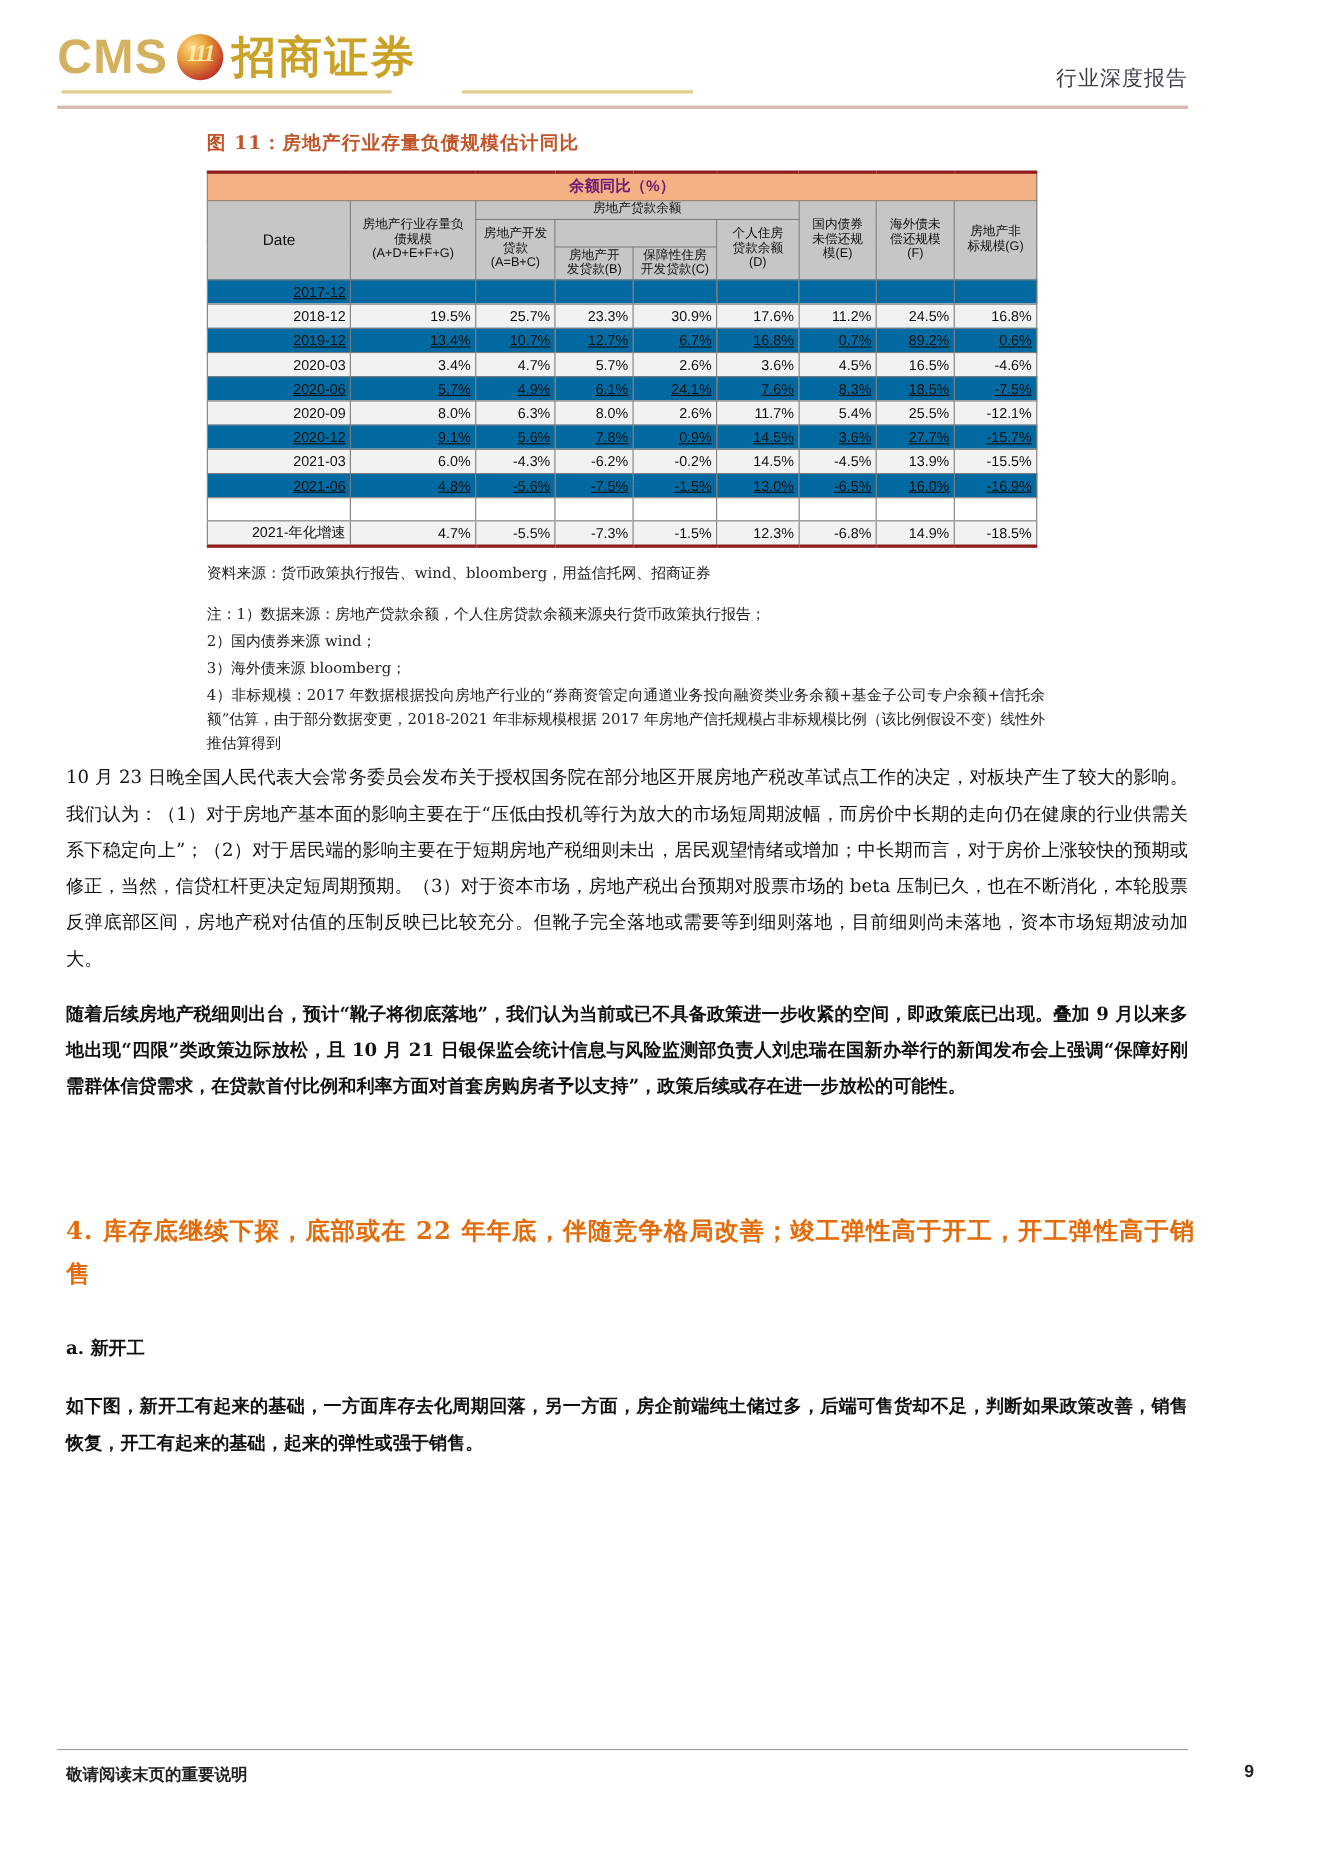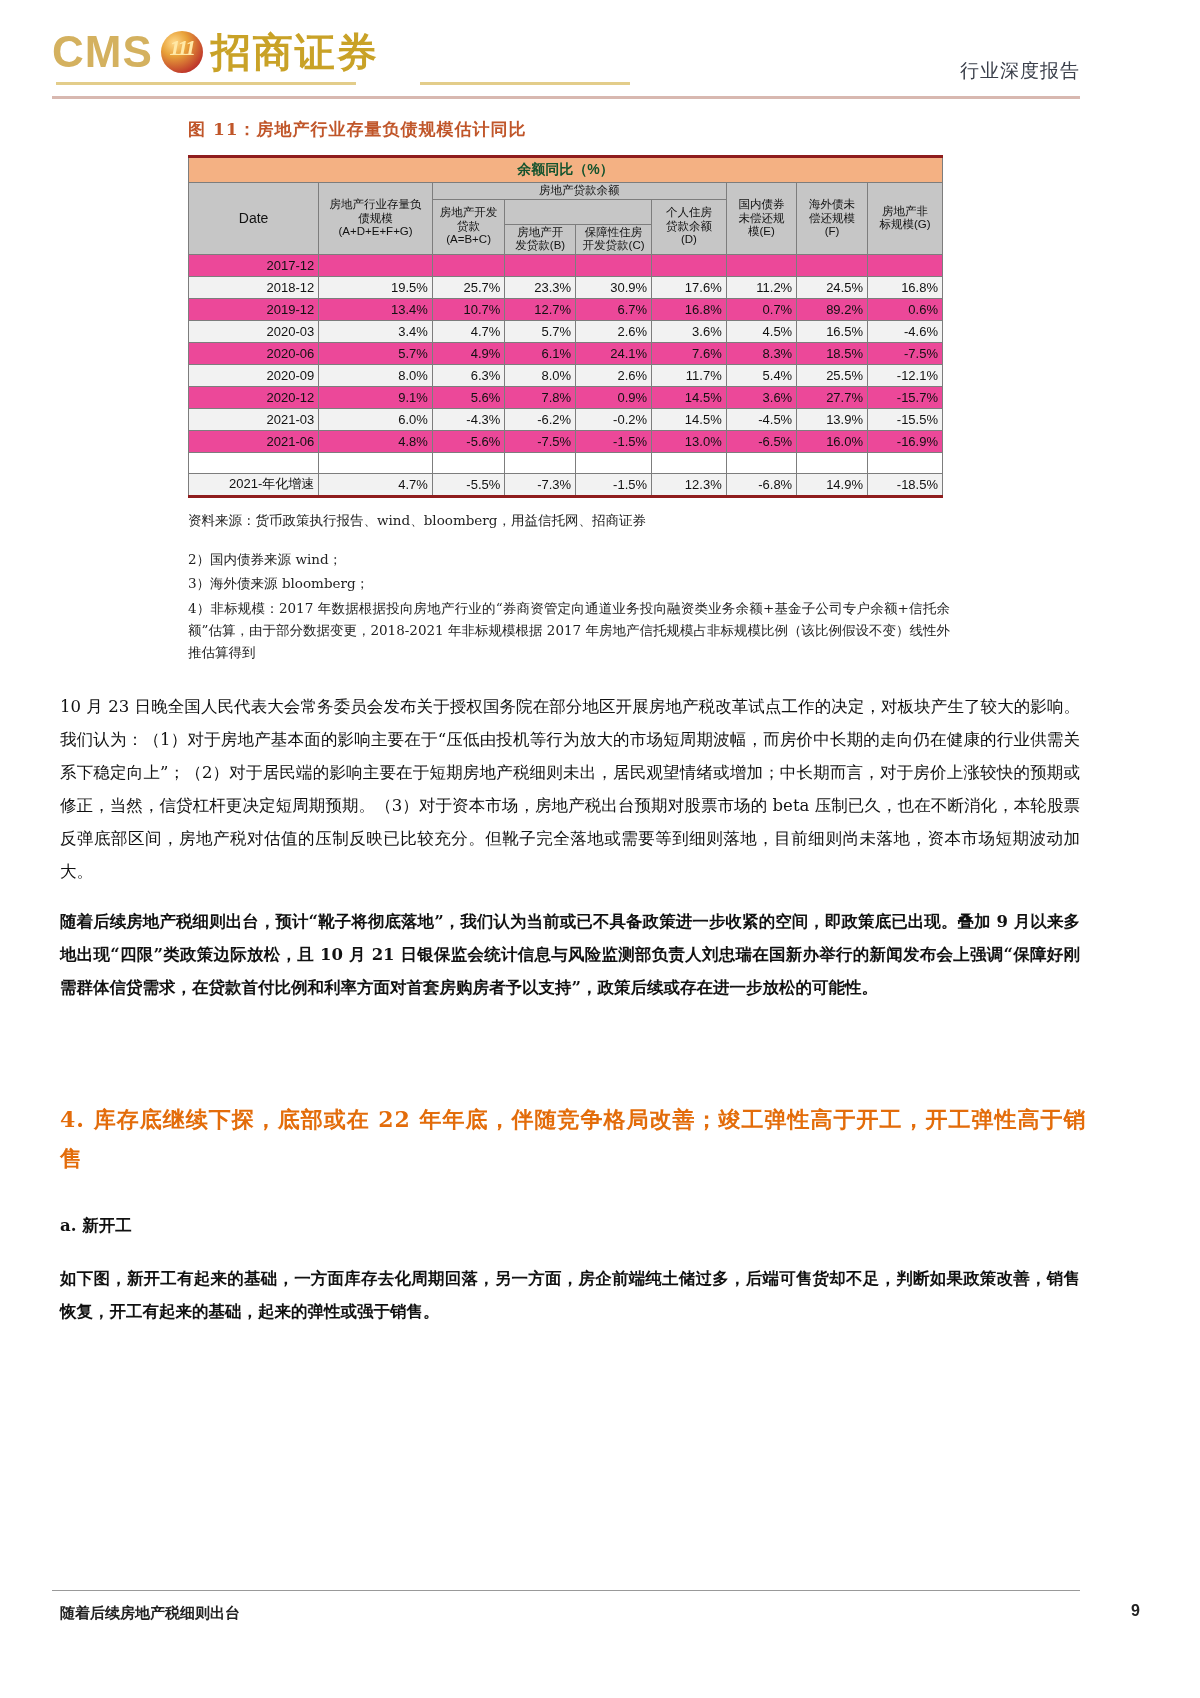--- a/index.html
+++ b/index.html
@@ -35,28 +35,28 @@
   
   .fig-title { position:absolute; left:188px; top:118px;
                font-family:"DejaVu Serif",serif; font-weight:bold; font-size:17px;
                color:#c0562a; letter-spacing:1px; }
 
   .tbl-wrap { position:absolute; left:188px; top:155px; width:755px; }
   table.fin { border-collapse:collapse; width:755px;
               font-family:"Liberation Sans","DejaVu Sans",sans-serif; }
   table.fin td, table.fin th { border:1px solid #7d7d7d; padding:1px 4px; }
   .topband { background:#f4b183; font-weight:bold; font-size:14px; text-align:center;
-             color:#14532d; height:22px; border-top:3px solid #8f1d1d !important; }
+             color:#701a75; height:22px; border-top:3px solid #8f1d1d !important; }
   .hdr { background:#c6c6c6; text-align:center; font-size:11.5px; color:#111; line-height:1.18;
          font-weight:normal; vertical-align:middle; }
   .hdr-date { font-size:14px; }
   td.num, td.date { font-size:13px; text-align:right; height:19px; color:#111; white-space:nowrap; }
   td.date { text-align:right; padding-right:6px; }
   tr.alt td { background:#f2f2f2;margin-top:28px; }
-  tr.plain td { background:#ec4899; }
+  tr.plain td { background:#0369a1;text-decoration:underline; }
   tr.blank td { background:#ffffff; height:12px; border-left:1px solid #7d7d7d; border-right:1px solid #7d7d7d;
                 border-top:none; border-bottom:none; }
   tr.total td { background:#f2f2f2; border-bottom:3px solid #8f1d1d; }
   td.sep { border-left:2px solid #222; }
 
   
   .src { position:absolute; left:188px; top:512px; width:760px;
          font-family:"DejaVu Serif",serif; font-size:13.5px; color:#222; }
   .notes { position:absolute; left:188px; top:548px; width:762px;
            font-family:"DejaVu Serif",serif; font-size:13.5px; color:#222; line-height:1.65; }
@@ -278,29 +278,30 @@
             <td class="num sep">-6.8%</td>
             <td class="num">14.9%</td>
             <td class="num">-18.5%</td>
           </tr>
         </tbody>
     </table>
   </div>
 
   <div class="src">资料来源：货币政策执行报告、wind、bloomberg，用益信托网、招商证券</div>
   <div class="notes" id="notes-block">
+      <p>注：1）数据来源：房地产贷款余额，个人住房贷款余额来源央行货币政策执行报告；</p>
       <p>2）国内债券来源 wind；</p>
       <p>3）海外债来源 bloomberg；</p>
       <p>4）非标规模：2017 年数据根据投向房地产行业的“券商资管定向通道业务投向融资类业务余额+基金子公司专户余额+信托余额”估算，由于部分数据变更，2018-2021 年非标规模根据 2017 年房地产信托规模占非标规模比例（该比例假设不变）线性外推估算得到</p>
     </div>
 
   <div class="body-text" id="para1">10 月 23 日晚全国人民代表大会常务委员会发布关于授权国务院在部分地区开展房地产税改革试点工作的决定，对板块产生了较大的影响。我们认为：（1）对于房地产基本面的影响主要在于“压低由投机等行为放大的市场短周期波幅，而房价中长期的走向仍在健康的行业供需关系下稳定向上”；（2）对于居民端的影响主要在于短期房地产税细则未出，居民观望情绪或增加；中长期而言，对于房价上涨较快的预期或修正，当然，信贷杠杆更决定短周期预期。（3）对于资本市场，房地产税出台预期对股票市场的 beta 压制已久，也在不断消化，本轮股票反弹底部区间，房地产税对估值的压制反映已比较充分。但靴子完全落地或需要等到细则落地，目前细则尚未落地，资本市场短期波动加大。</div>
   <div class="body-text" id="para2">随着后续房地产税细则出台，预计“靴子将彻底落地”，我们认为当前或已不具备政策进一步收紧的空间，即政策底已出现。叠加 9 月以来多地出现“四限”类政策边际放松，且 10 月 21 日银保监会统计信息与风险监测部负责人刘忠瑞在国新办举行的新闻发布会上强调“保障好刚需群体信贷需求，在贷款首付比例和利率方面对首套房购房者予以支持”，政策后续或存在进一步放松的可能性。</div>
 
   <div class="section-head">4. 库存底继续下探，底部或在 22 年年底，伴随竞争格局改善；竣工弹性高于开工，开工弹性高于销售</div>
   <div class="sub-head">a. 新开工</div>
   <div class="body-text" id="para3">如下图，新开工有起来的基础，一方面库存去化周期回落，另一方面，房企前端纯土储过多，后端可售货却不足，判断如果政策改善，销售恢复，开工有起来的基础，起来的弹性或强于销售。</div>
 
   <div class="footer-rule"></div>
-  <div class="footer-left">随着后续房地产税细则出台</div>
+  <div class="footer-left">敬请阅读末页的重要说明</div>
   <div class="footer-right">9</div>
 
 </div>
 
 </body></html>

